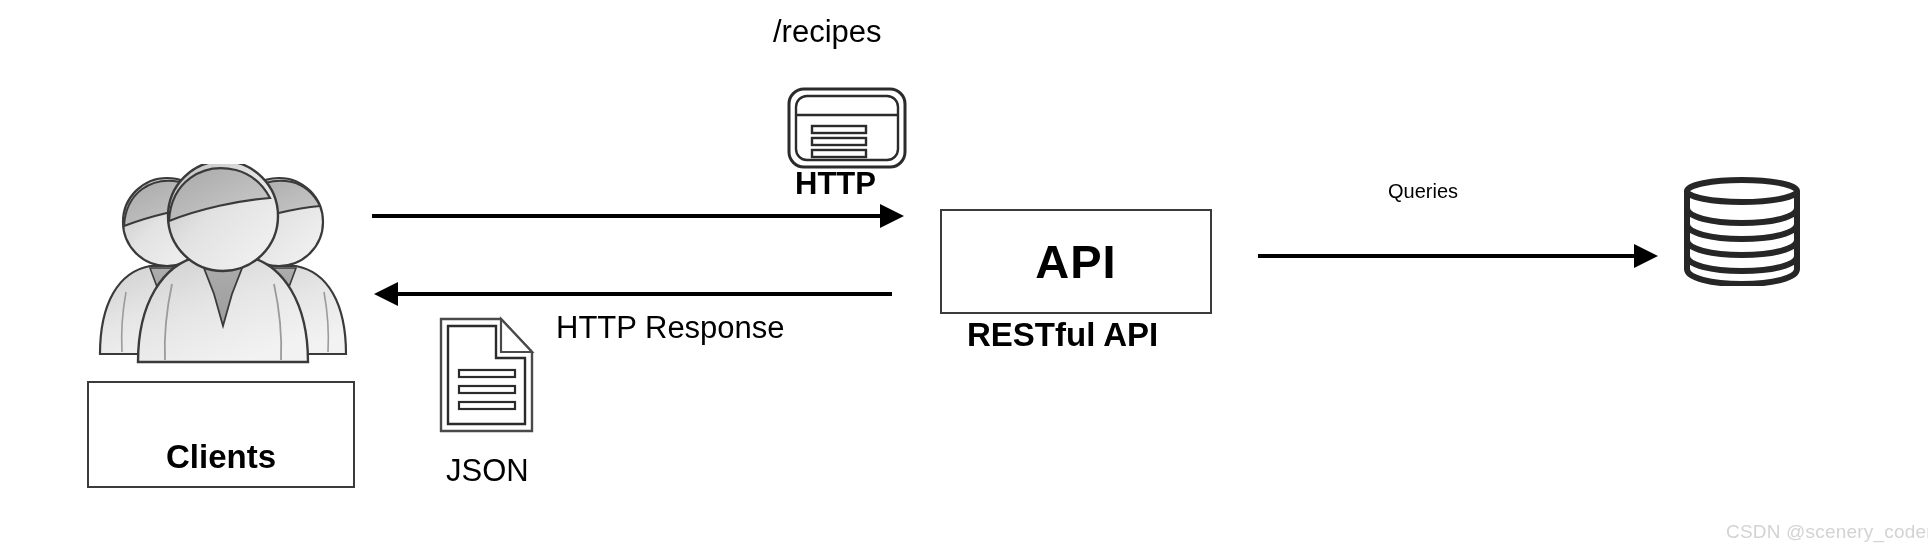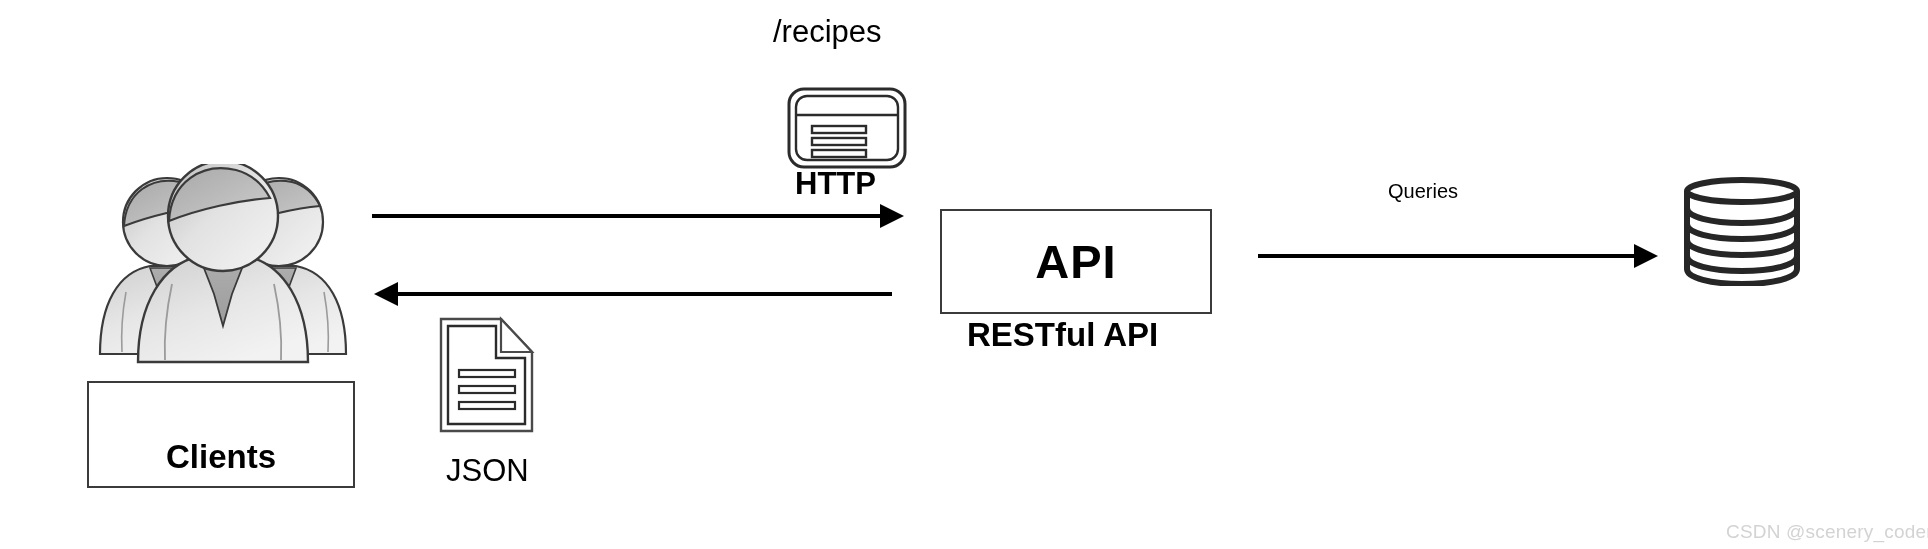--- a/index.html
+++ b/index.html
@@ -127,20 +127,21 @@
     </svg>
   </div>
 
   <div class="svg-holder" style="left:370px; top:276px;">
     <svg width="524" height="36" viewBox="0 0 524 36" xmlns="http://www.w3.org/2000/svg">
       <line x1="26" y1="18" x2="522" y2="18" stroke="#000000" stroke-width="4"></line>
       <path d="M28 6 L4 18 L28 30 Z" fill="#000000"></path>
     </svg>
   </div>
 
+  <div class="lbl lbl-regular" style="left:556px; top:312px; font-size:31px;">HTTP Response</div>
 
   <div class="lbl lbl-regular" style="left:773px; top:16px; font-size:31px;">/recipes</div>
 
   <div class="svg-holder" style="left:786px; top:86px;">
     <svg width="122" height="84" viewBox="0 0 122 84" xmlns="http://www.w3.org/2000/svg">
       <rect x="3" y="3" width="116" height="78" rx="15" ry="15" fill="#ffffff" stroke="#2b2b2b" stroke-width="3"></rect>
       <rect x="10" y="10" width="102" height="64" rx="11" ry="11" fill="#ffffff" stroke="#2b2b2b" stroke-width="2.4"></rect>
       <line x1="11" y1="29" x2="111" y2="29" stroke="#2b2b2b" stroke-width="2.6"></line>
       <rect x="26" y="40" width="54" height="7" fill="#ffffff" stroke="#2b2b2b" stroke-width="2.4"></rect>
       <rect x="26" y="52" width="54" height="7" fill="#ffffff" stroke="#2b2b2b" stroke-width="2.4"></rect>

